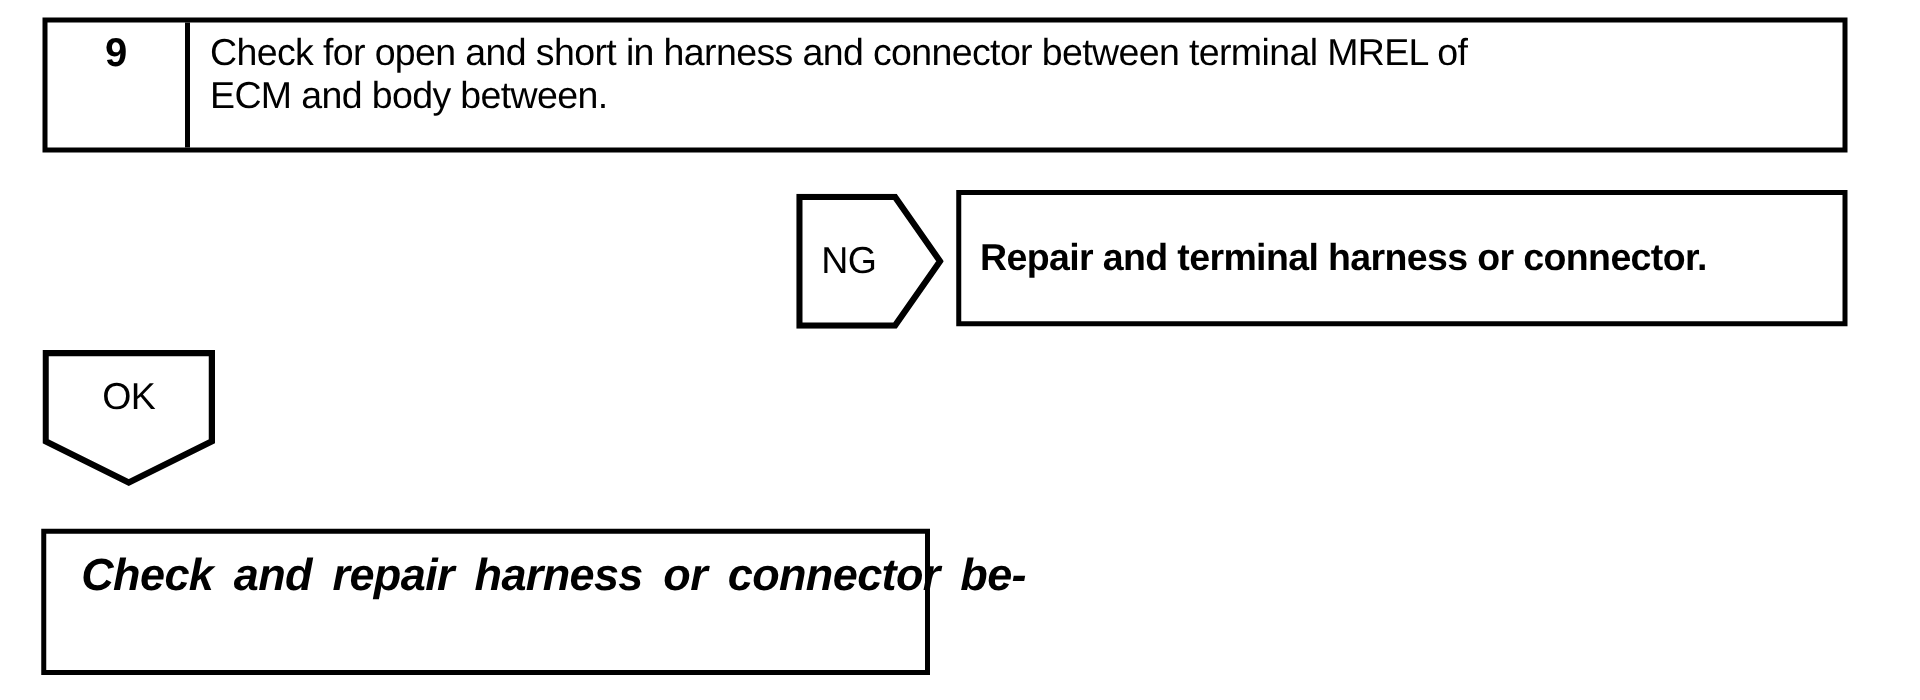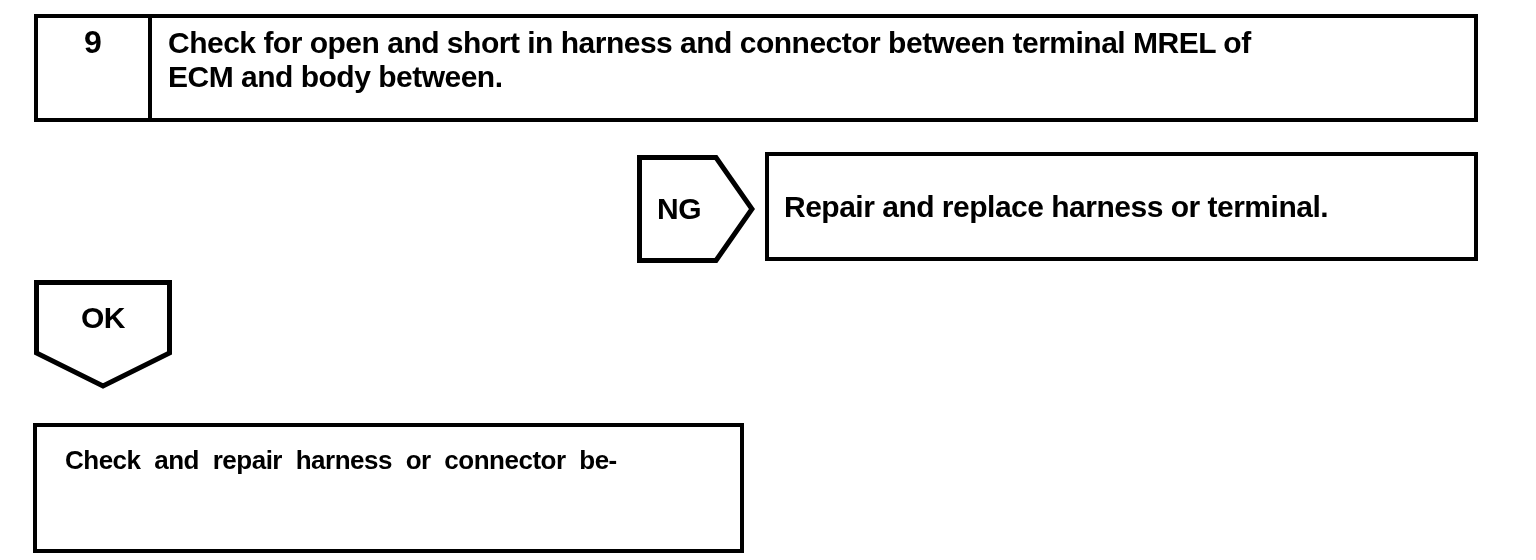--- a/index.html
+++ b/index.html
@@ -15,42 +15,43 @@
   }
   
   .step-box { left:34px; top:14px; width:1444px; height:108px; display:flex; }
   .step-number-cell {
     width:114px; flex:0 0 114px; border-right:4px solid var(--ink);
     display:flex; justify-content:center;
     padding-top:6px; font-size:32px; font-weight:bold;
   }
   .step-text {
     flex:1; padding:8px 12px 0 16px;
-    font-size:30px; font-weight:bold; line-height:34px; letter-spacing:-0.5px;
+    font-size:30px; font-weight:normal; line-height:34px; letter-spacing:-0.5px;
     white-space:nowrap;
   }
   
   .ng-arrow { position:absolute; left:637px; top:155px; width:118px; height:108px; }
   .pentagon-svg { position:absolute; inset:0; width:100%; height:100%; }
   .label-wrap { position:absolute; display:flex; align-items:center; justify-content:center; }
   .ng-label-wrap { left:0; top:0; width:84px; height:100%; }
-  .arrow-label { font-weight:bold; font-size:30px; letter-spacing:-0.5px; }
+  .arrow-label { font-weight:normal; font-size:30px; letter-spacing:-0.5px; }
   .ng-box {
     left:765px; top:152px; width:713px; height:109px;
     display:flex; align-items:center; padding:0 10px 0 15px;
     font-size:30px; font-weight:bold; letter-spacing:-0.5px; white-space:nowrap;
   }
   
   .ok-arrow { position:absolute; left:34px; top:280px; width:138px; height:109px; }
   .ok-label-wrap { left:0; top:0; width:100%; height:76px;align-items:center; }
   .ok-box {
-    left:33px; top:423px; width:711px; height:130px;
+    left:33px; top:423px; width:711px; height:117px;
     padding:16px 18px 0 28px;
-    font-size:26px; font-weight:bold; line-height:34px; letter-spacing:-0.5px;
+    font-size:36px; font-weight:bold; line-height:34px; letter-spacing:-0.5px;
     white-space:nowrap;
+    font-style:italic;
   }
   .justified { word-spacing:7px; }
   .line { display:block; }
 </style>
 </head>
 <body>
 
 <div class="canvas">
 
   <div class="box step-box">
@@ -64,21 +65,21 @@
   <div class="ng-arrow">
     <svg class="pentagon-svg" viewBox="0 0 118 108" preserveAspectRatio="none">
       <polygon points="2.5,2.5 79,2.5 115,54 79,105.5 2.5,105.5" fill="#ffffff" stroke="#000000" stroke-width="5"></polygon>
     </svg>
     <div class="label-wrap ng-label-wrap">
       <span class="arrow-label">NG</span>
     </div>
   </div>
 
   <div class="box ng-box">
-    <span>Repair and replace harness or terminal.</span>
+    <span>Repair and terminal harness or connector.</span>
   </div>
 
   <div class="ok-arrow">
     <svg class="pentagon-svg" viewBox="0 0 138 109" preserveAspectRatio="none">
       <polygon points="2.5,2.5 135.5,2.5 135.5,73 69,106 2.5,73" fill="#ffffff" stroke="#000000" stroke-width="5"></polygon>
     </svg>
     <div class="label-wrap ok-label-wrap">
       <span class="arrow-label">OK</span>
     </div>
   </div>

